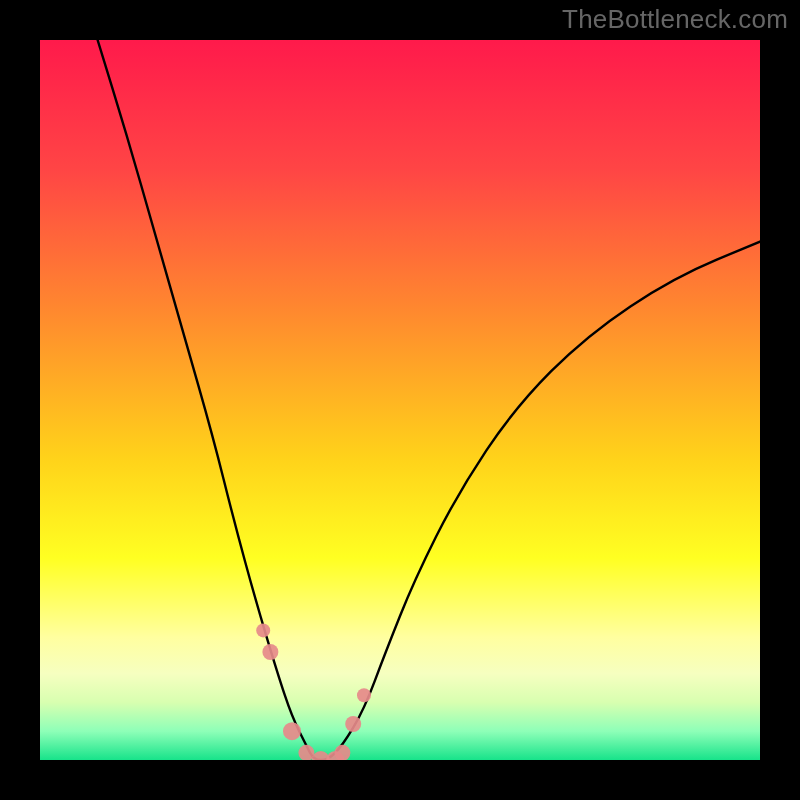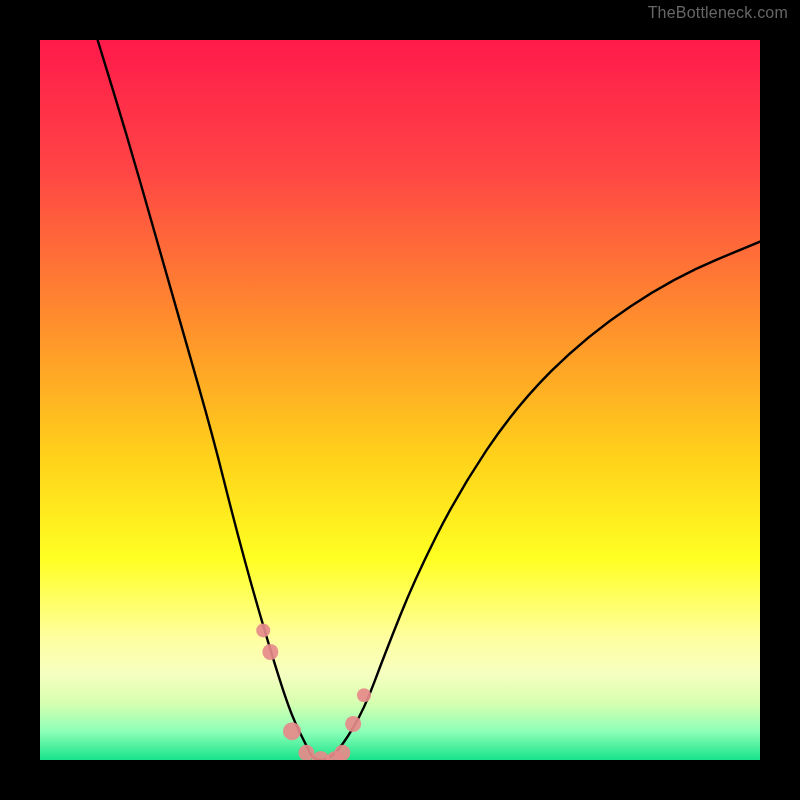--- a/index.html
+++ b/index.html
@@ -39,21 +39,21 @@
     left: 0;
     top: 0;
     width: 100%;
     height: 100%;
     pointer-events: none;
   }
   .watermark {
     position: absolute;
     top: 4px;
     right: 12px;
-    font-size: 16px;
+    font-size: 26px;
     font-weight: 500;
     color: #666;
     letter-spacing: 0.2px;
   }
 </style>
 </head>
 <body>
 
 <div class="frame">
 

